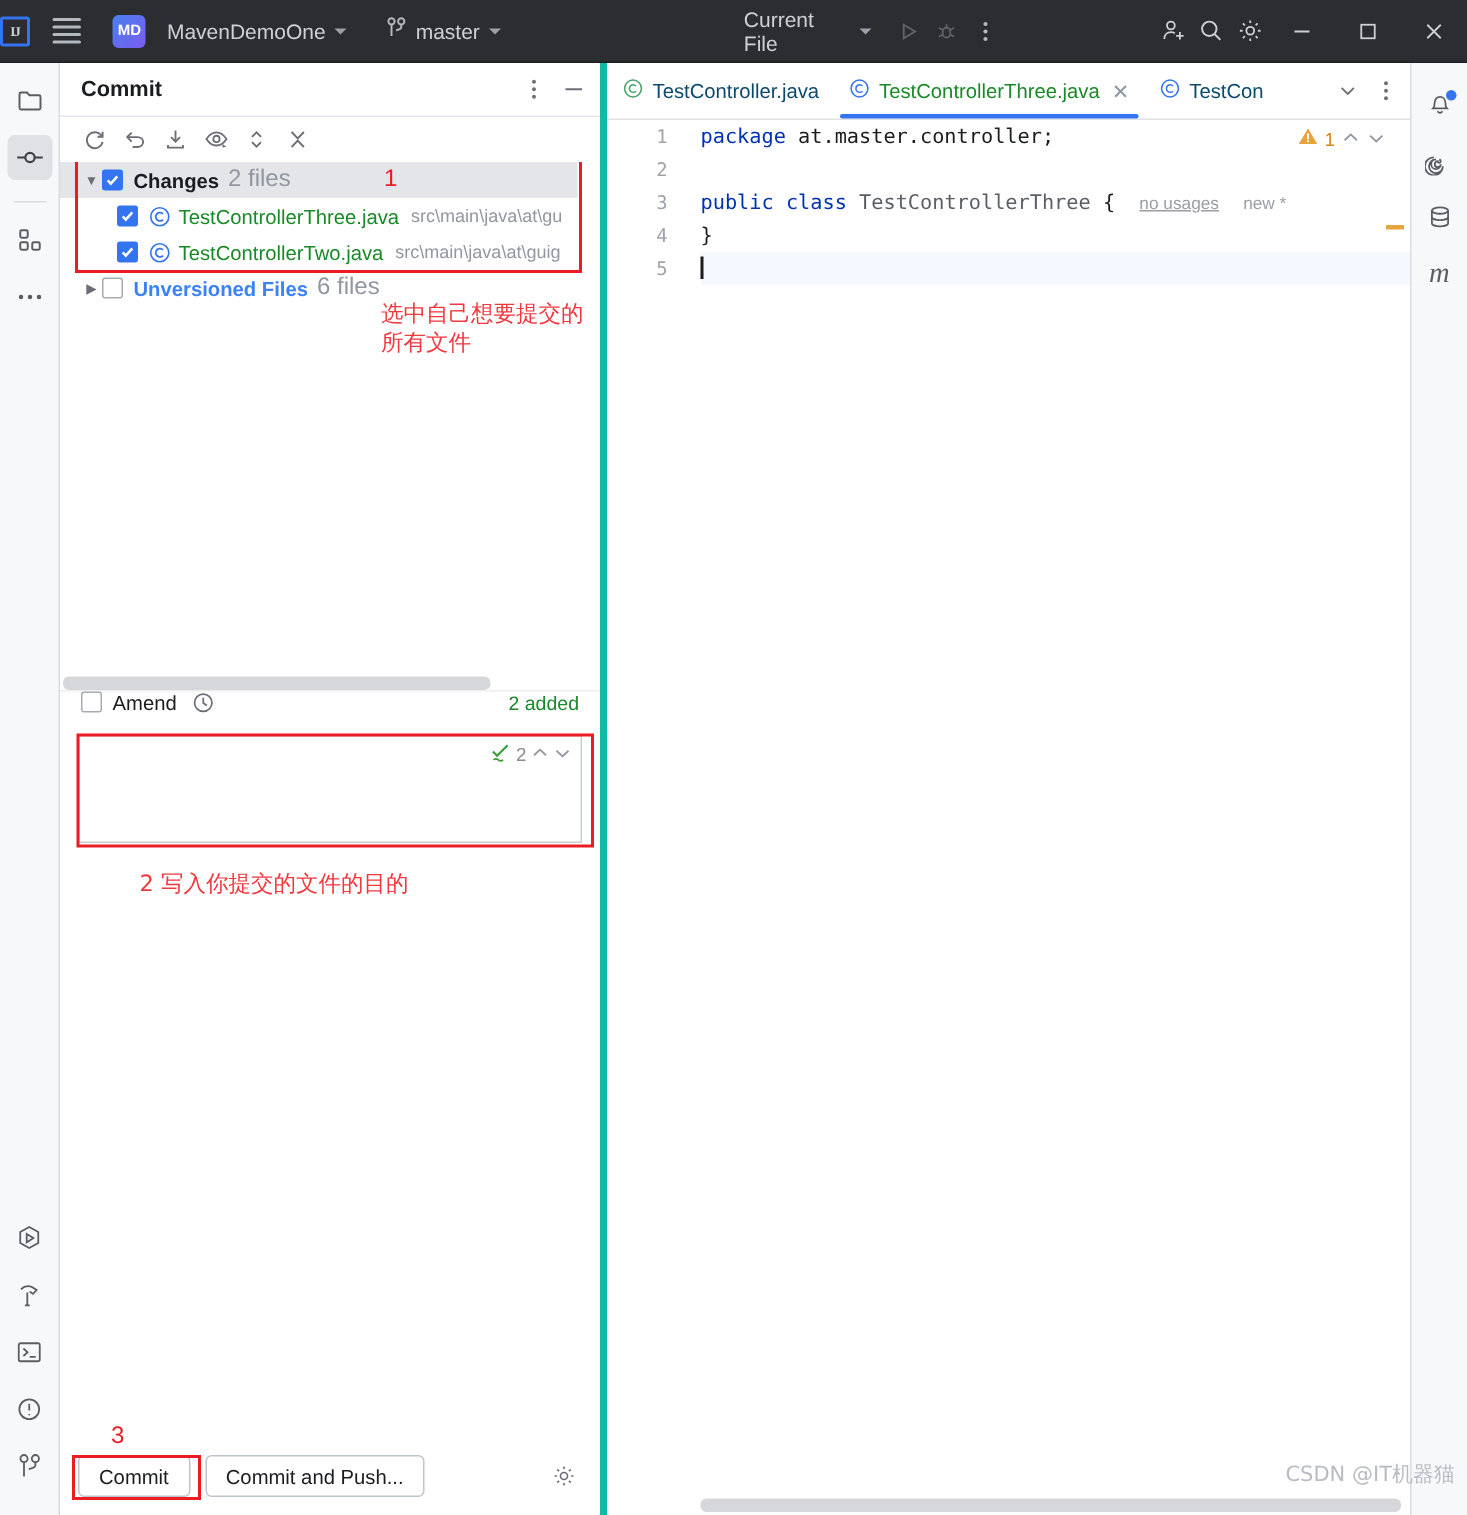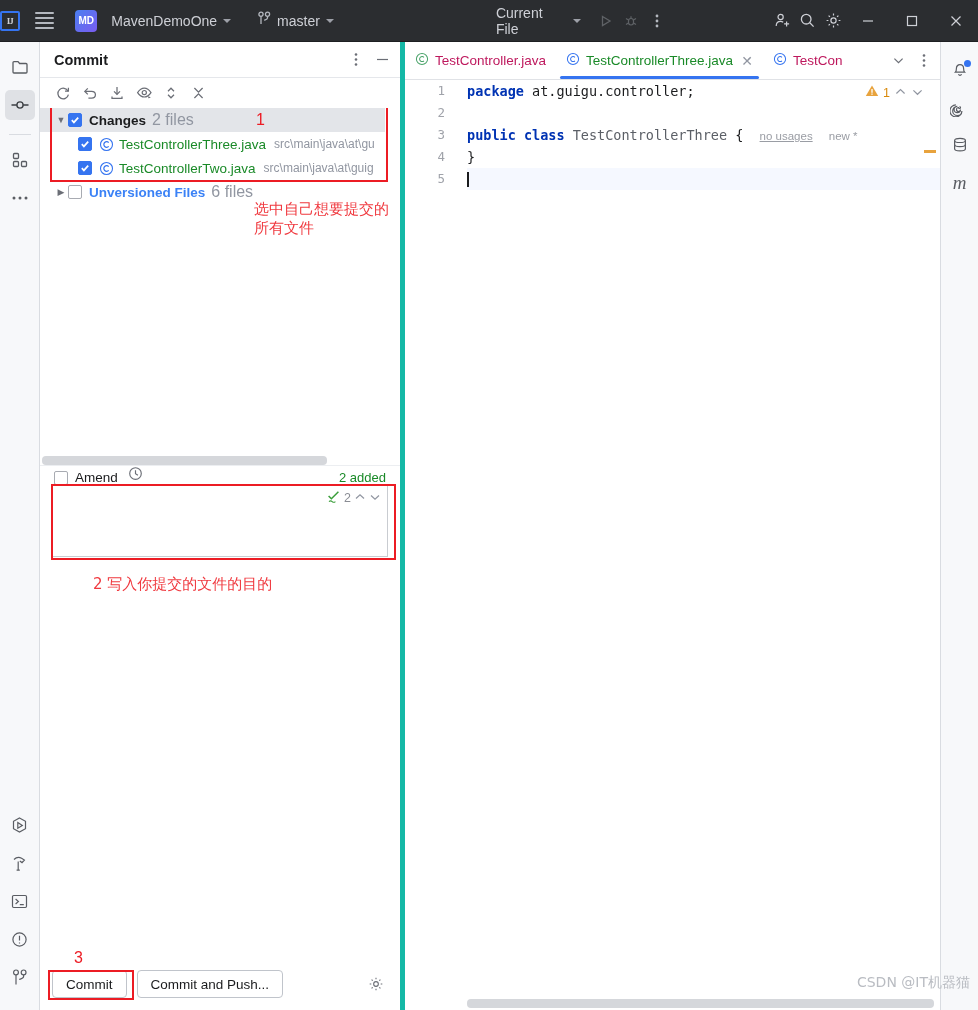--- a/index.html
+++ b/index.html
@@ -109,21 +109,21 @@
 
   
   .redbox { position:absolute; border:2px solid #ec1c24; pointer-events:none; z-index:20; }
   .rednum { position:absolute; color:#ec1c24; font-size:16px; z-index:21; }
   .redtext { position:absolute; color:#f0393f; font-size:15px; z-index:21;
     font-family:"DejaVu Sans", sans-serif; }
 
   .hscroll-track { position:absolute; left:2px; height:9px; background:#d5d7db;
     border-radius:4px; }
 
-  .amend-row { height:20px; display:flex; align-items:flex-end; padding:0 14px;
+  .amend-row { height:30px; display:flex; align-items:flex-start; padding:0 14px;
     flex:0 0 auto; border-top:1px solid #eceef1; }
   .amend-label { font-size:13.5px; color:#1b1c1e; margin-right:10px; }
   .added-count { margin-left:auto; color:#1a8a28; font-size:13px; }
 
   .msg-box { margin:0 12px; height:72px; border:1px solid #c9ccd1; background:#fff;
     position:relative; flex:0 0 auto; }
   .msg-text { font-family:"DejaVu Sans Mono","Liberation Mono",monospace;
     font-size:13.5px; color:#1b1c1e; padding:4px 8px; line-height:21px; }
   .msg-text div { position:relative; display:inline-block; }
   .squiggle { position:absolute; left:32px; bottom:0px; height:3px; width:122px;
@@ -140,38 +140,38 @@
   .gear-btn { margin-left:auto; width:24px;height:24px;display:flex;
     align-items:center;justify-content:center;cursor:pointer;color:#6b6e76; }
 
   
   .editor-wrap { position:absolute; left:405px; top:42px; width:535px; height:968px;
     background:#ffffff; display:flex; flex-direction:column; }
   .tabbar { height:38px; display:flex; align-items:stretch; background:#fff;
     border-bottom:1px solid #e0e2e6; flex:0 0 auto; }
   .tab { display:flex; align-items:center; gap:6px; padding:0 10px;
     font-size:13.5px; cursor:pointer; position:relative; white-space:nowrap; }
-  .tab .tablabel { color:#be185d; }
+  .tab .tablabel { color:#0c4a6e; }
   .tab.active .tablabel { color:#1a8a28; }
   .tab.active::after { content:""; position:absolute; left:4px; right:4px;
     bottom:0; height:3px; background:#3574f0; border-radius:2px; }
   .tab-close { color:#9196a1; font-size:14px; margin-left:2px; }
   .tabbar-actions { margin-left:auto; display:flex; align-items:center;
     padding-right:4px; gap:2px; }
 
   .code-area { flex:1 1 auto; position:relative; overflow:hidden;
     font-family:"DejaVu Sans Mono","Liberation Mono",monospace; font-size:13.5px; }
   .gutter { position:absolute; left:0; top:0; width:50px; height:100%;
     background:#fff; }
   .gutter-line { height:22px; line-height:22px; text-align:right;
     padding-right:10px; color:#a0a3aa; font-size:12.5px; }
   .code-lines { position:absolute; left:62px; top:0; right:0; }
   .cl { height:22px; line-height:22px; white-space:nowrap; }
   .cl.cursorline { background:#f5f8ff; position:relative; }
-  .kw { color:#0033b3; font-weight:bold; }
+  .kw { color:#0033b3; font-weight:normal; }
   .plain { color:#1b1c1e; }
   .clsname { color:#5b5f66; }
   .hint { color:#9a9da4; font-size:11.5px; font-family:"Liberation Sans",sans-serif; }
   .caret { display:inline-block; width:1.5px; height:15px; background:#1b1c1e;
     vertical-align:-3px; }
   .warn-widget { position:absolute; right:16px; top:4px; display:flex;
     align-items:center; gap:4px; font-family:"Liberation Sans",sans-serif;
     font-size:12.5px; color:#7a7d84; }
   .warn-count { color:#d98a0b; }
   .marker-stripe { position:absolute; right:4px; top:70px; width:12px; height:3px;
@@ -593,21 +593,21 @@
       <div class="gutter">
         <div class="gutter-line">1</div>
         <div class="gutter-line">2</div>
         <div class="gutter-line">3</div>
         <div class="gutter-line">4</div>
         <div class="gutter-line">5</div>
       </div>
       <div class="code-lines">
         <div class="cl">
           <span class="kw">package</span>
-          <span class="plain">at.guigu.controller;</span>
+          <span class="plain">at.master.controller;</span>
         </div>
         <div class="cl">&nbsp;</div>
         <div class="cl">
           <span class="kw">public</span>
           <span class="kw">class</span>
           <span class="clsname">TestControllerThree</span>
           <span class="plain">{</span>
           <span class="hint" style="margin-left:8px;text-decoration:underline;">no usages</span>
           <span class="hint" style="margin-left:8px;">new *</span>
         </div>

